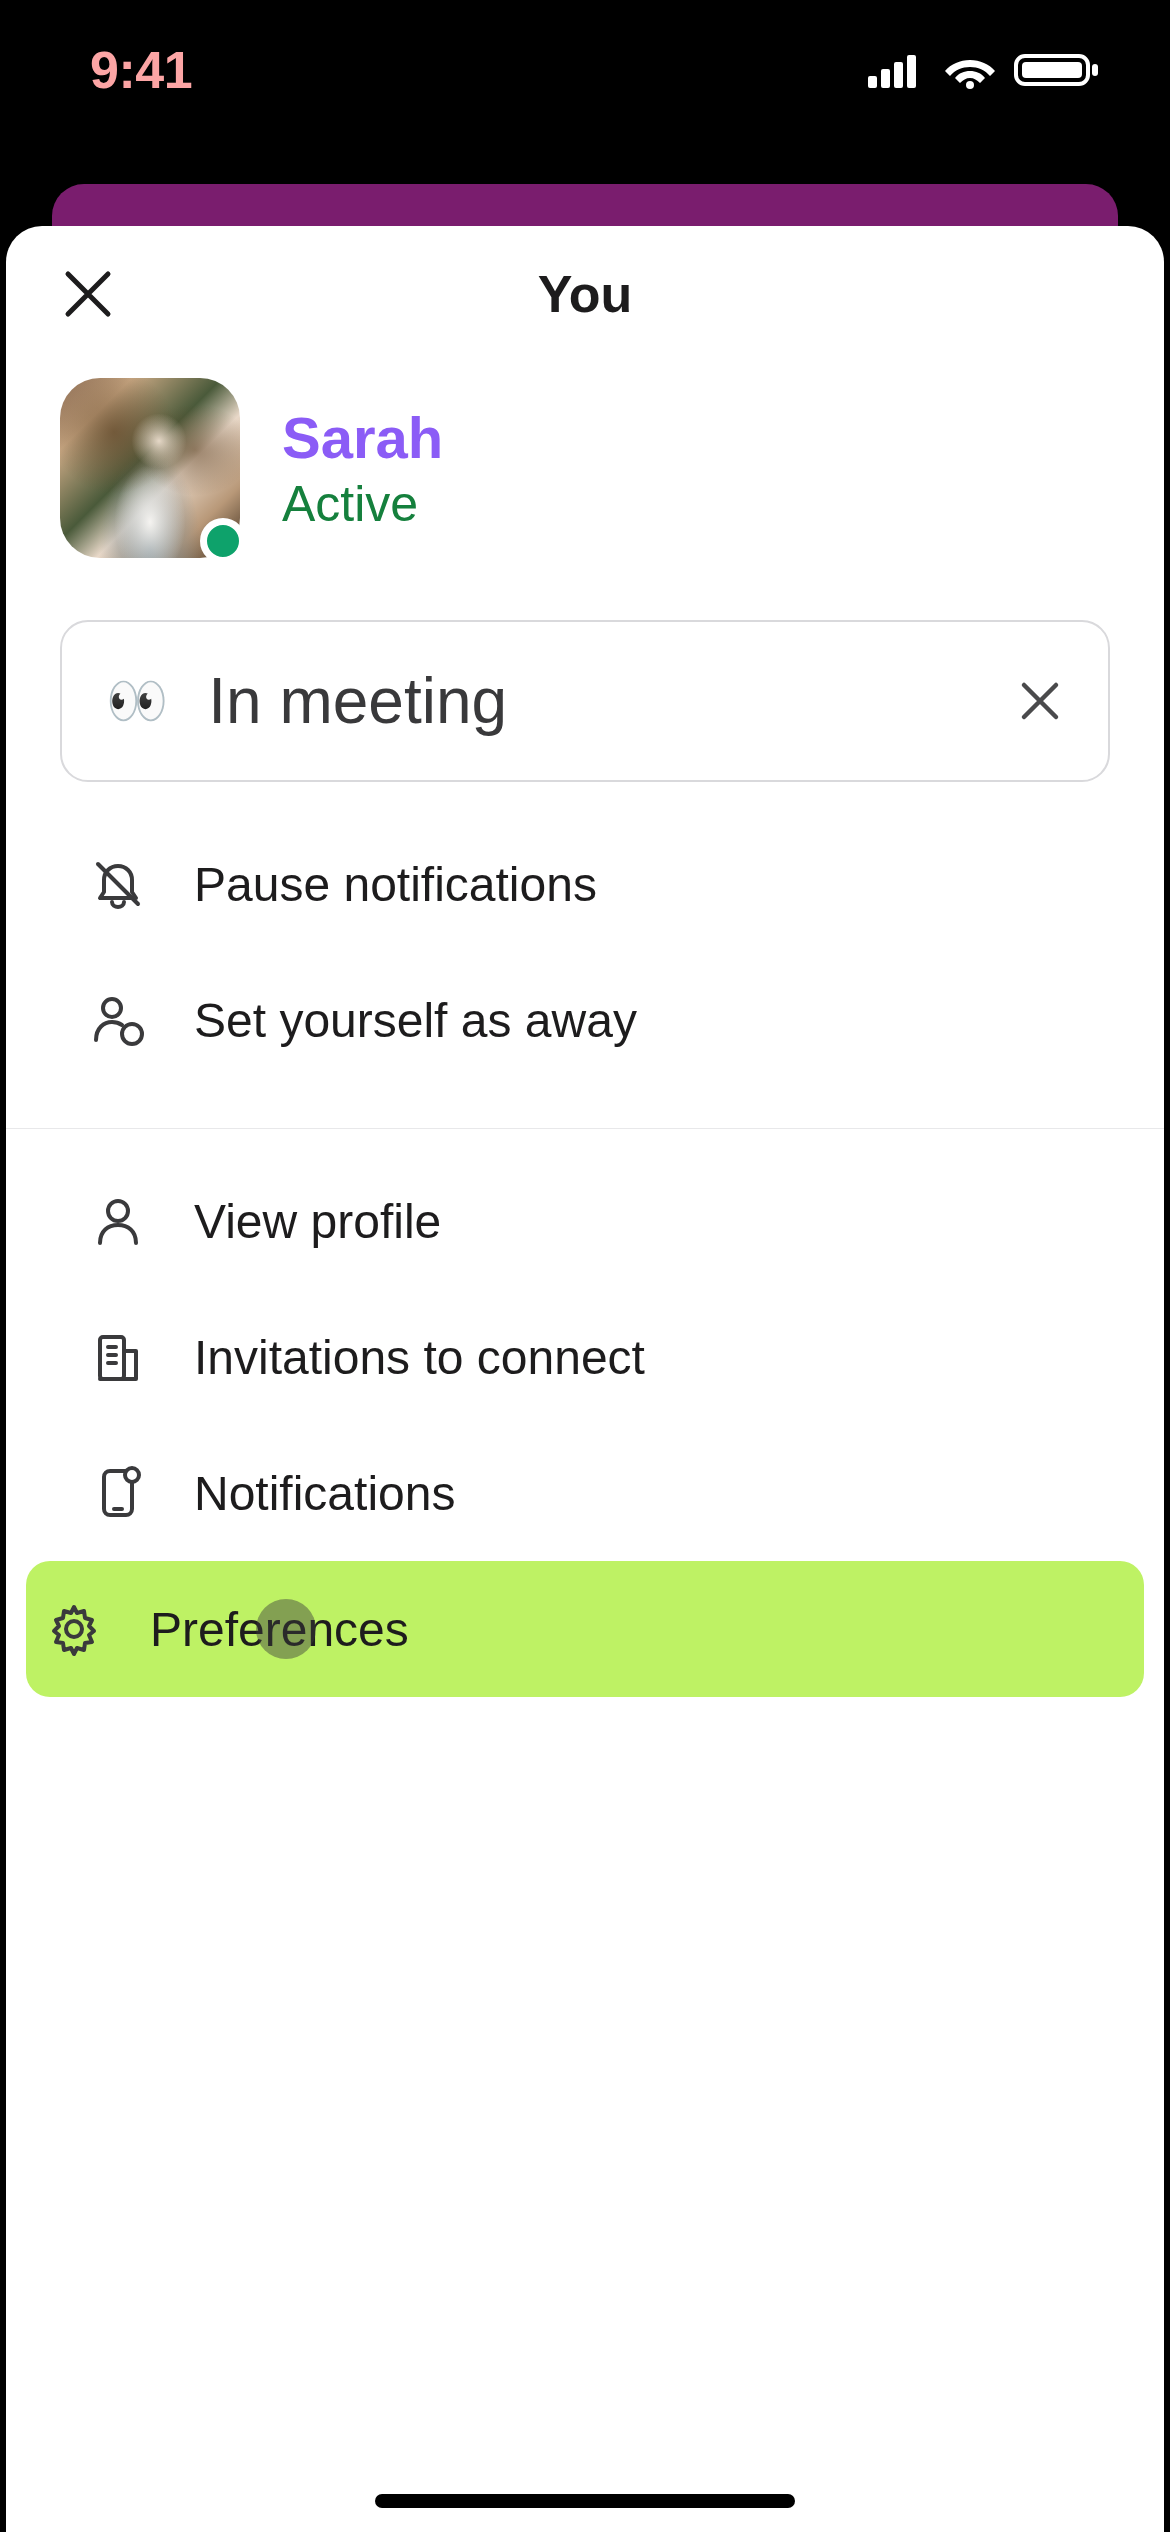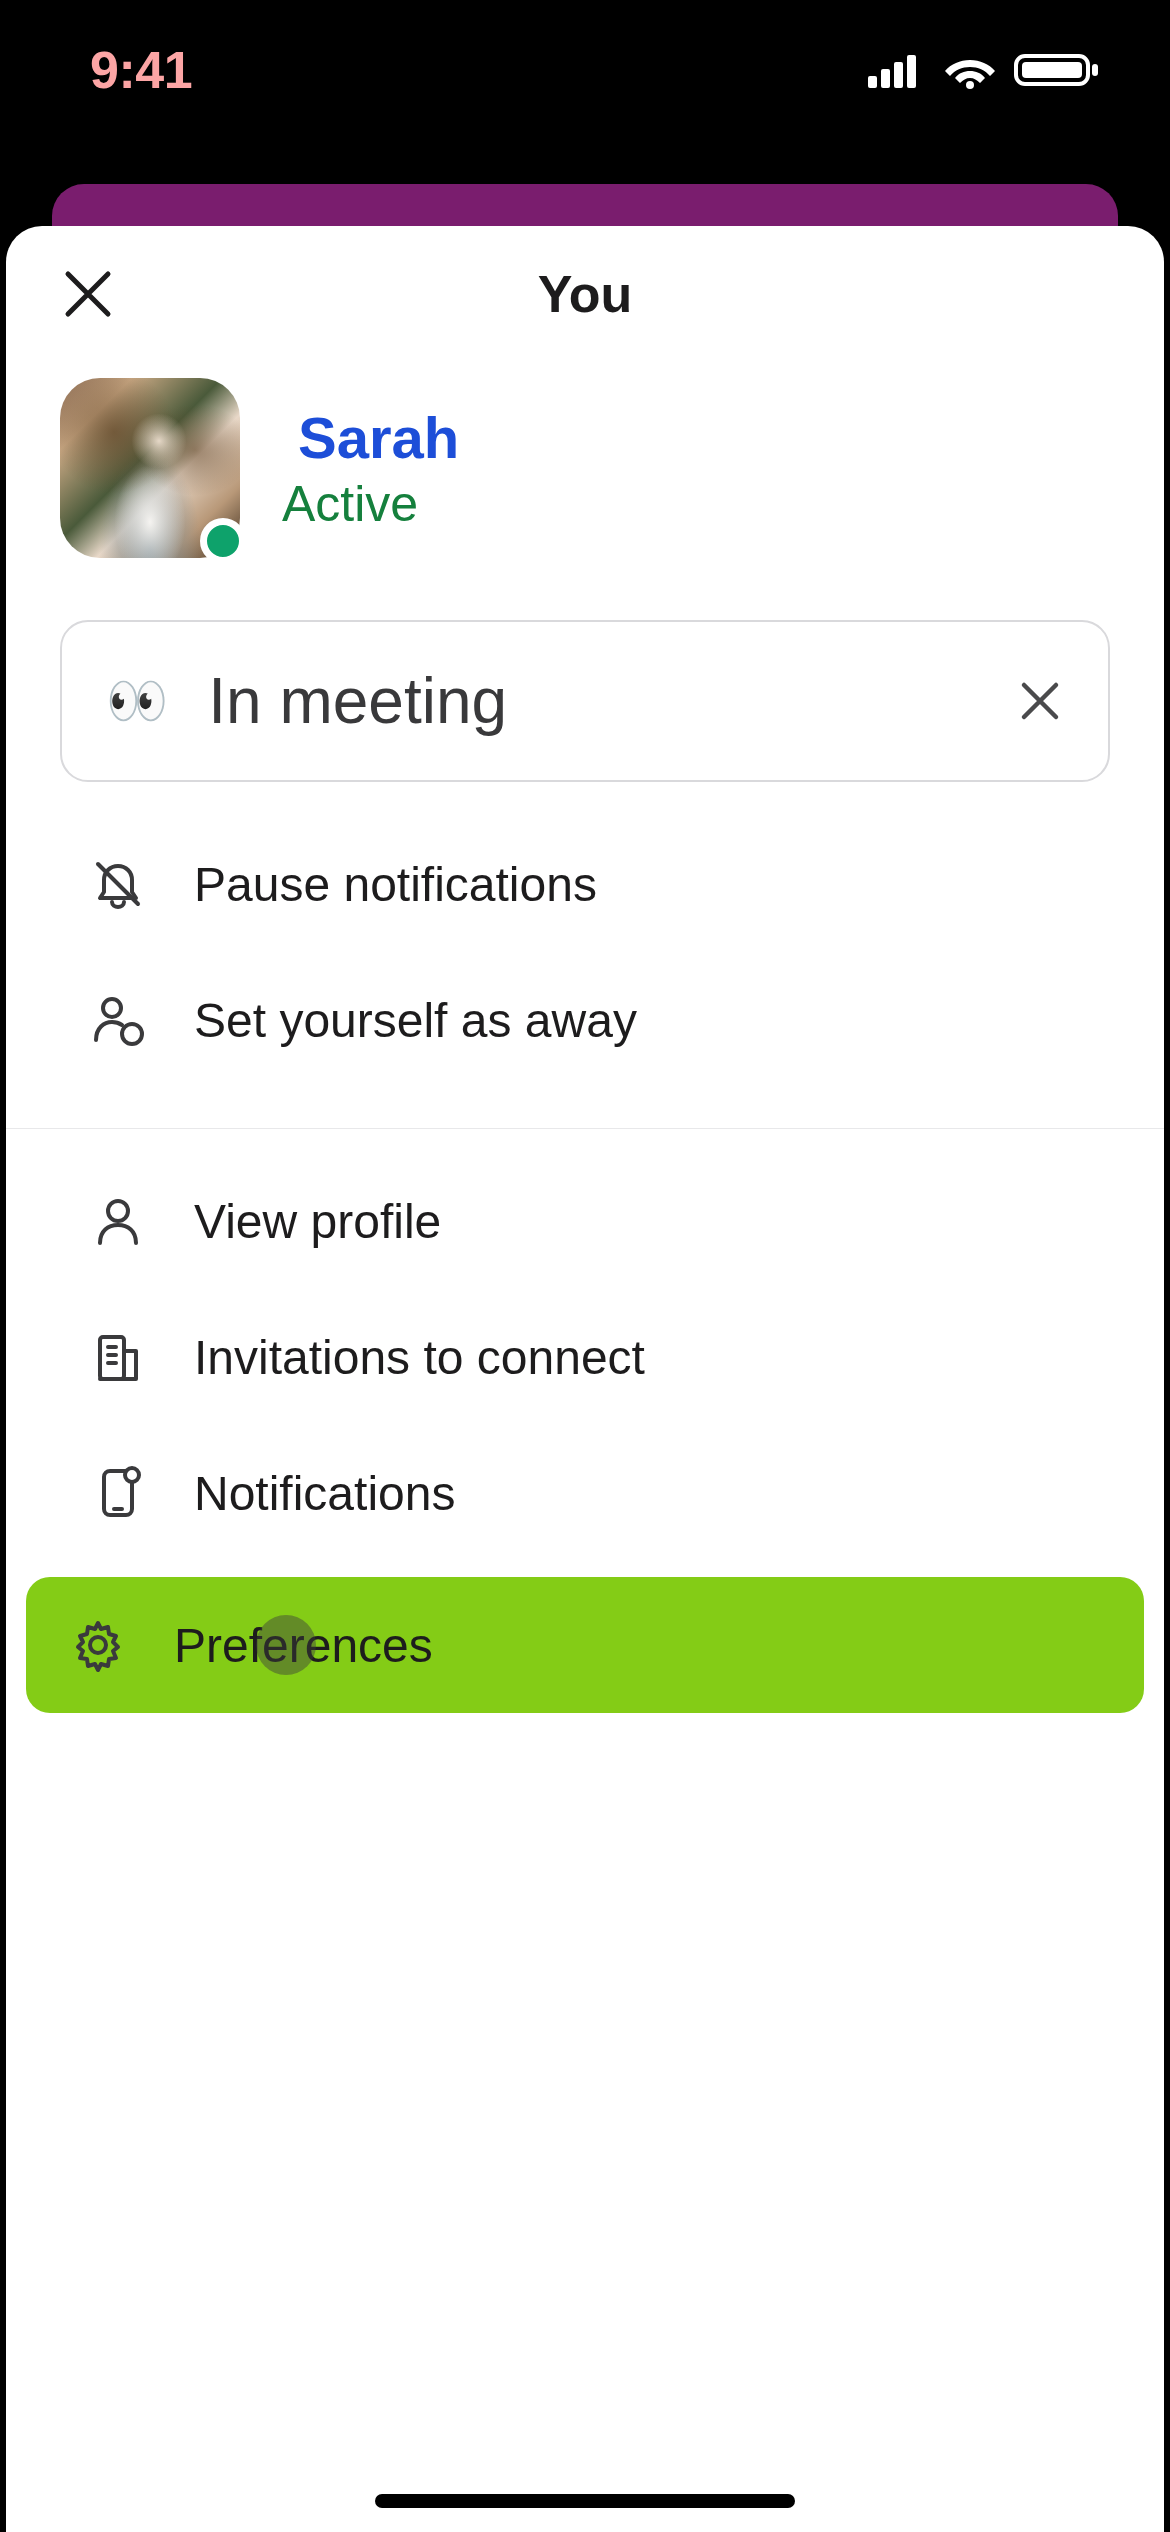--- a/index.html
+++ b/index.html
@@ -128,22 +128,21 @@
       border: 7px solid #fff;
     }
     .profile-text {
       display: flex;
       flex-direction: column;
       gap: 4px;
     }
     .profile-name {
       font-size: 58px;
       font-weight: 800;
-      color: #1d4ed8;
-      margin-left: 16px;
+      color: #8b5cf6;
     }
     .profile-presence {
       font-size: 50px;
       color: #15803d;
       font-weight: 400;
     }
     
     .status-chip {
       margin: 34px 54px 10px 54px;
       border: 2px solid #d9d9dc;
@@ -181,24 +180,24 @@
     }
     .menu-row {
       display: flex;
       align-items: center;
       gap: 48px;
       padding: 0 84px;
       height: 136px;
       cursor: pointer;
     }
     .menu-row.highlight {
-      background: #84cc16;
+      background: #bef264;
       border-radius: 24px;
-      margin: 16px 20px;
-      padding: 0 44px;
+      margin: 0 20px;
+      padding: 0 20px;
       position: relative;
     }
     .touch-dot {
       position: absolute;
       left: 260px;
       top: 50%;
       transform: translate(-50%, -50%);
       width: 60px;
       height: 60px;
       border-radius: 50%;

